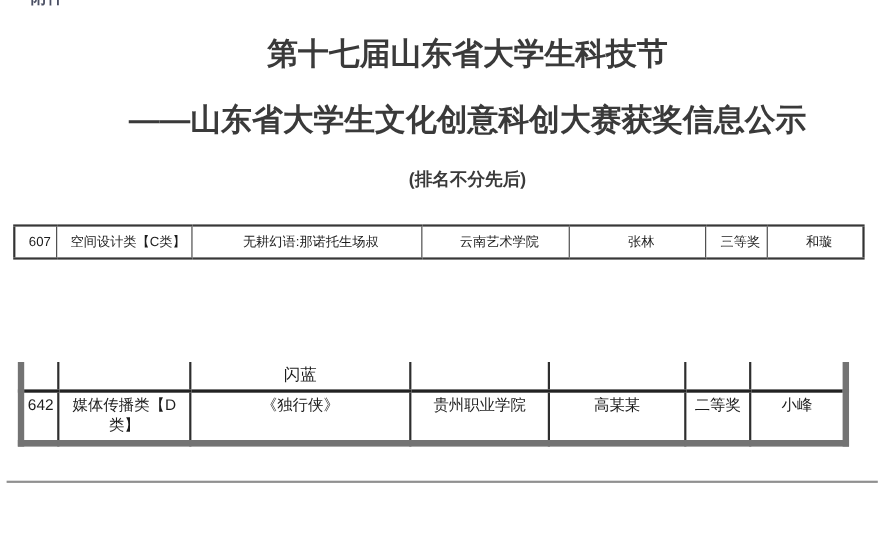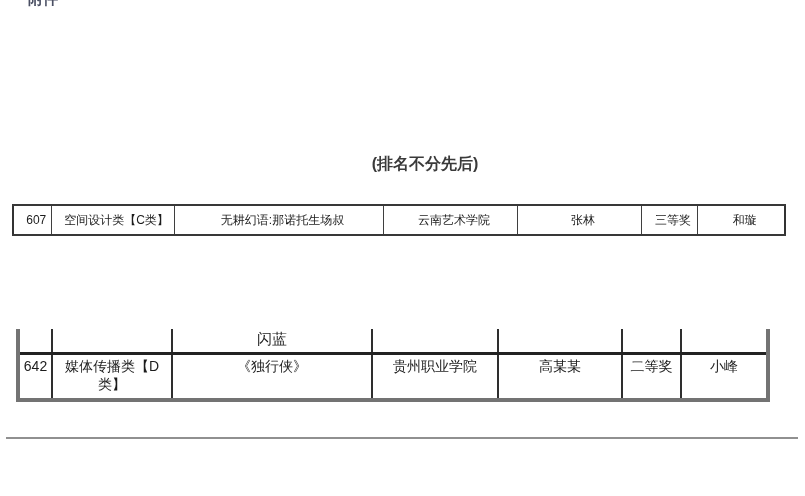--- a/index.html
+++ b/index.html
@@ -21,41 +21,43 @@
   td{text-align:center;vertical-align:middle;padding:0 3px;overflow:hidden;line-height:1.25;}
 
   .tbl-upper{position:absolute;left:12px;top:204px;width:772px;font-size:12px;border:2px solid #333;}
   .tbl-upper td{border-left:1px solid #3f3f3f;border-right:1px solid #3f3f3f;
                 border-top:2px solid #383838;border-bottom:2px solid #383838;padding-left:11px;}
   .tbl-upper tr.r607 td{height:28px;}
   .tbl-upper tr.r608 td{height:44px;}
   .tbl-upper tr.r609 td{height:25px;}
 
   .tbl2-clip{position:absolute;left:16px;top:329px;width:756px;height:109px;overflow:hidden;}
-  .tbl-lower{margin-top:-14px;width:750px;font-size:14px;border:4px solid #737373;}
+  .tbl-lower{margin-top:-14px;width:750px;font-size:14px;border:6px solid #737373;}
   .tbl-lower td{border-left:2px solid #2e2e2e;border-right:2px solid #2e2e2e;
                 border-top:2px solid #2e2e2e;border-bottom:3px solid #222;}
   .tbl-lower tr.partial-top td{height:27px;vertical-align:bottom;padding-bottom:6px;line-height:1;font-size:15px;}
   .tbl-lower tr.main td{height:64px;}
   .tbl-lower tr.partial-bottom td{height:40px;vertical-align:top;padding-top:3px;}
 
   
   .gold-text{color:#c8941e;font-weight:600;text-shadow:0 0 3px rgba(242,205,70,0.85);}
   .hl-yellow{background:#e2c45a;color:#33322a;padding:0 2px;}
 
   
   .cut-line{position:absolute;left:6px;top:437px;width:792px;height:2px;background:#909090;}
 </style>
 </head>
 <body>
 
 <div class="page">
 
   <div class="attach">附件</div>
 
+  <div class="title t1">第十七届山东省大学生科技节</div>
+  <div class="title t2">——山东省大学生文化创意科创大赛获奖信息公示</div>
   <div class="title t3">(排名不分先后)</div>
 
   <table class="tbl-upper">
     <colgroup>
       <col style="width:38px">
         <col style="width:123px">
         <col style="width:209px">
       <col style="width:134px">
         <col style="width:124px">
         <col style="width:56px">

